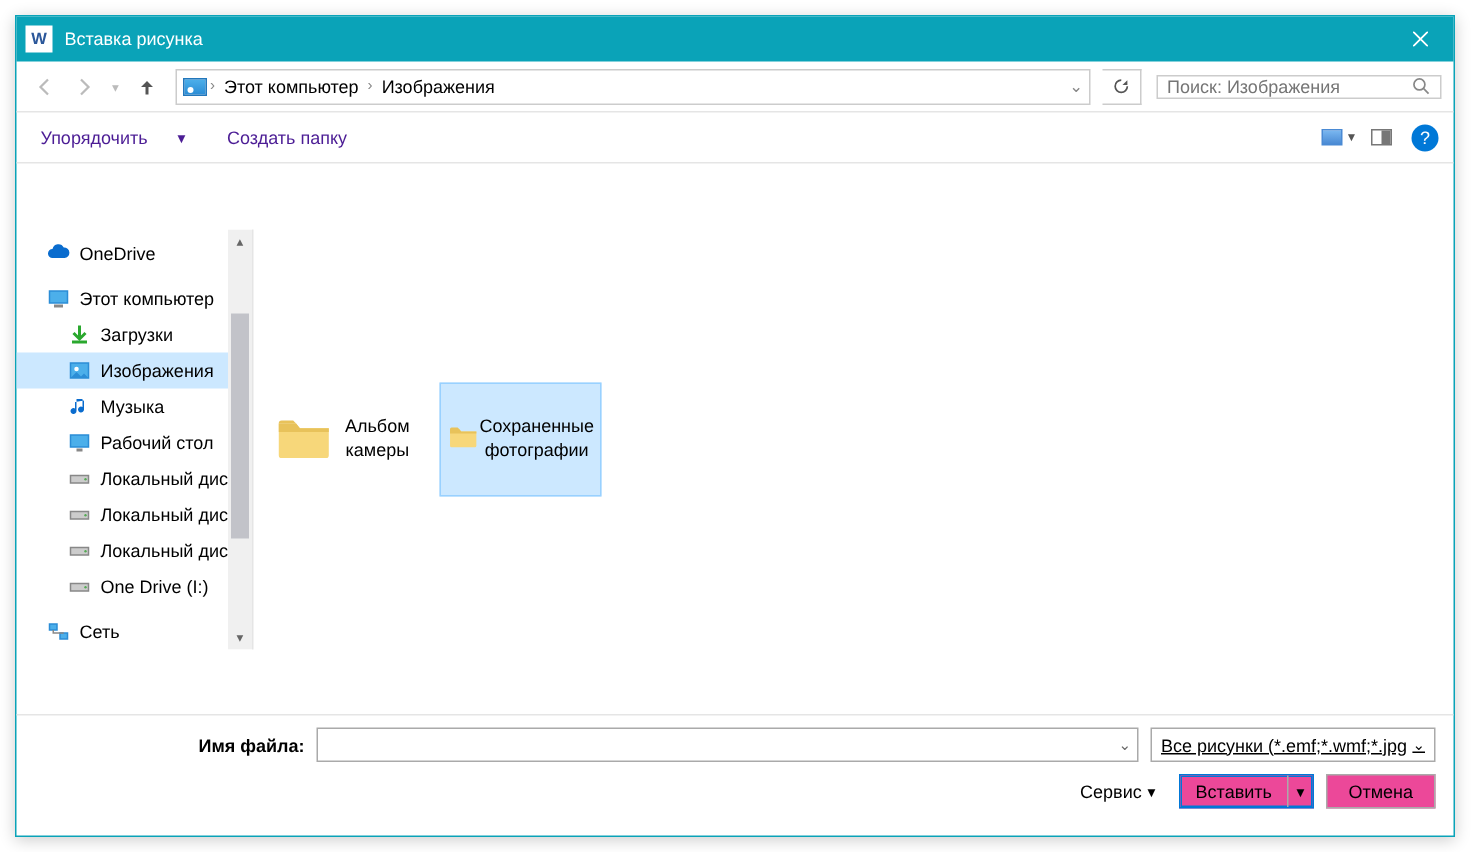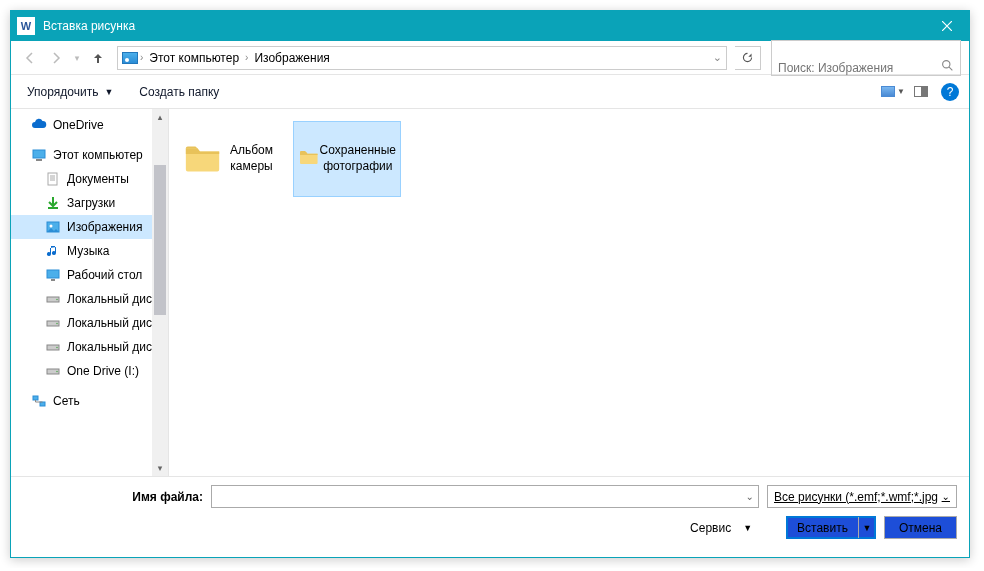--- a/index.html
+++ b/index.html
@@ -12,31 +12,31 @@
 
 .navbar { height: 34px; display: flex; align-items: center; padding: 2px 8px; border-bottom: 1px solid #e5e5e5; gap: 4px; }
 .nav-arrow { width: 22px; height: 22px; display: flex; align-items: center; justify-content: center; color: #ababab; cursor: default; }
 .nav-up { width: 22px; height: 22px; display: flex; align-items: center; justify-content: center; color: #333; cursor: pointer; }
 .addressbar { flex: 1; height: 24px; border: 1px solid #ccc; display: flex; align-items: center; padding: 0 4px; font-size: 12px; gap: 2px; margin: 0 4px; }
 .addressbar .crumb { padding: 2px 4px; cursor: pointer; }
 .addressbar .sep { color: #888; font-size: 10px; }
 .addressbar .spacer { flex: 1; }
 .addressbar .addr-icon { width: 16px; height: 16px; display: flex; align-items: center; justify-content: center; }
 .refresh { width: 26px; height: 24px; border: 1px solid #ccc; border-left: none; display: flex; align-items: center; justify-content: center; cursor: pointer; font-size: 13px; color: #555; }
-.searchbox { width: 190px; height: 36px; border: 1px solid #ccc; display: flex; align-items: flex-end; padding: 0 6px; margin-left: 6px; }
+.searchbox { width: 190px; height: 16px; border: 1px solid #ccc; display: flex; align-items: flex-start; padding: 0 6px; margin-left: 6px; }
 .searchbox input { border: none; outline: none; flex: 1; font-size: 12px; color: #888; background: transparent; }
 .searchbox .sicon { color: #888; font-size: 13px; }
 
 .toolbar { height: 34px; display: flex; align-items: center; padding: 0 10px; border-bottom: 1px solid #e5e5e5; font-size: 12px; }
-.toolbar .tbtn { color: #0f172a; padding: 4px 6px; cursor: pointer; display: flex; align-items: center; gap: 6px; }
+.toolbar .tbtn { color: #4c1d95; padding: 4px 6px; cursor: pointer; display: flex; align-items: center; gap: 18px; }
 .toolbar .tspacer { flex: 1; }
 .toolbar .tico { width: 28px; height: 22px; display: flex; align-items: center; justify-content: center; cursor: pointer; color: #555; }
 .help-ico { width: 18px; height: 18px; border-radius: 50%; background: #0078d7; color: #fff; font-size: 12px; display: flex; align-items: center; justify-content: center; cursor: pointer; margin-left: 6px; }
 
-.body { flex: 1; display: flex; min-height: 0; }
+.body { flex: 1; display: flex; min-height: 0; align-items: center; }
 .tree { width: 158px; border-right: 1px solid #e5e5e5; position: relative; font-size: 12px; overflow: hidden; padding-top: 4px; }
 .tree-scroll { position: absolute; right: 0; top: 0; width: 16px; height: 100%; background: #f0f0f0; display: flex; flex-direction: column; }
 .tree-scroll .sbtn { height: 16px; display: flex; align-items: center; justify-content: center; color: #666; font-size: 9px; cursor: pointer; }
 .tree-scroll .strack { flex: 1; position: relative; }
 .tree-scroll .sthumb { position: absolute; top: 40px; left: 2px; right: 2px; height: 150px; background: #c2c3c9; }
 .tree-item { height: 24px; display: flex; align-items: center; padding-left: 20px; gap: 6px; cursor: pointer; white-space: nowrap; overflow: hidden; padding-right: 18px; }
 .tree-item.l2 { padding-left: 34px; }
 .tree-item.selected { background: #cce8ff; }
 .tree-item .ticon { width: 16px; height: 16px; display: flex; align-items: center; justify-content: center; font-size: 13px; }
 
@@ -48,26 +48,26 @@
 .folder-label { line-height: 1.3; word-wrap: break-word; max-width: 100%; }
 
 .footer { border-top: 1px solid #e5e5e5; padding: 8px 12px 10px; font-size: 12px; }
 .footer-row { display: flex; align-items: center; gap: 8px; margin-bottom: 8px; }
 .footer-row.r2 { justify-content: flex-end; }
 .footer-label { width: 180px; text-align: right; font-weight: bold; }
 .filename-input { flex: 1; height: 23px; border: 1px solid #aaa; padding: 0 4px; font-size: 12px; display: flex; align-items: center; }
 .filename-input input { border: none; outline: none; flex: 1; font-size: 12px; }
 .filename-input .dd { color: #666; cursor: pointer; font-size: 10px; }
 .filetype { width: 190px; height: 23px; border: 1px solid #aaa; padding: 0 6px; display: flex; align-items: center; justify-content: space-between; cursor: pointer; white-space: nowrap; overflow: hidden; text-decoration: underline; }
-.btn { height: 23px; border: 1px solid #aaa; background: #1d4ed8; padding: 0 14px; font-size: 12px; cursor: pointer; display: flex; align-items: center; }
+.btn { height: 23px; border: 1px solid #aaa; background: #ec4899; padding: 0 14px; font-size: 12px; cursor: pointer; display: flex; align-items: center; }
 .btn.primary { border-color: #0078d7; box-shadow: inset 0 0 0 1px #0078d7; }
 .btn.split { padding: 0; }
 .btn.split .main { padding: 0 10px; border-right: 1px solid #aaa; height: 100%; display: flex; align-items: center; }
 .btn.split .arrow { width: 16px; display: flex; align-items: center; justify-content: center; font-size: 9px; }
-.tools-link { padding: 4px 6px; cursor: pointer; display: flex; align-items: center; gap: 12px; margin-right: 20px; text-align: right; }
+.tools-link { padding: 4px 6px; cursor: pointer; display: flex; align-items: center; gap: 2px; margin-right: 0; text-align: right; }
 
 
 .pic-mini { width:16px; height:12px; background:linear-gradient(#4cafea,#2b8dd6); border:1px solid #2277bb; position:relative; }
 .pic-mini::after { content:""; position:absolute; bottom:1px; left:2px; width:4px; height:4px; background:#fff; border-radius:50%; }
 
 
 .viewrect { width:14px; height:11px; border:1px solid #4a8ad4; background:linear-gradient(#7ab7f0,#4a8ad4); }
 .panerect { width:14px; height:11px; border:1px solid #777; display:flex; }
 .panerect div { flex:1; border-right:1px solid #777; }
 .panerect div:last-child { border:none; background:#777; }
@@ -173,29 +173,20 @@
             <svg width="16" height="16" viewBox="0 0 16 16">
               <rect x="2" y="3" width="12" height="8" fill="#4cafea" stroke="#2b8dd6"></rect>
               <rect x="5" y="12" width="6" height="2" fill="#888"></rect>
             </svg>
           </span>
           <span>Этот компьютер</span>
         </div>
         <div class="tree-item l2">
           <span class="ticon">
             <svg width="16" height="16" viewBox="0 0 16 16">
-              <rect x="3" y="2" width="9" height="12" fill="#fff" stroke="#aaa"></rect>
-              <path d="M5 5h5M5 7h5M5 9h5" stroke="#aaa"></path>
-            </svg>
-          </span>
-          <span>Документы</span>
-        </div>
-        <div class="tree-item l2">
-          <span class="ticon">
-            <svg width="16" height="16" viewBox="0 0 16 16">
               <path d="M8 2v8M4 7l4 4 4-4" stroke="#2aa82e" stroke-width="2" fill="none"></path>
               <rect x="3" y="12" width="10" height="2" fill="#2aa82e"></rect>
             </svg>
           </span>
           <span>Загрузки</span>
         </div>
         <div class="tree-item l2 selected">
           <span class="ticon">
             <svg width="16" height="16" viewBox="0 0 16 16">
               <rect x="2" y="3" width="12" height="10" fill="#4cafea" stroke="#2b8dd6"></rect>

